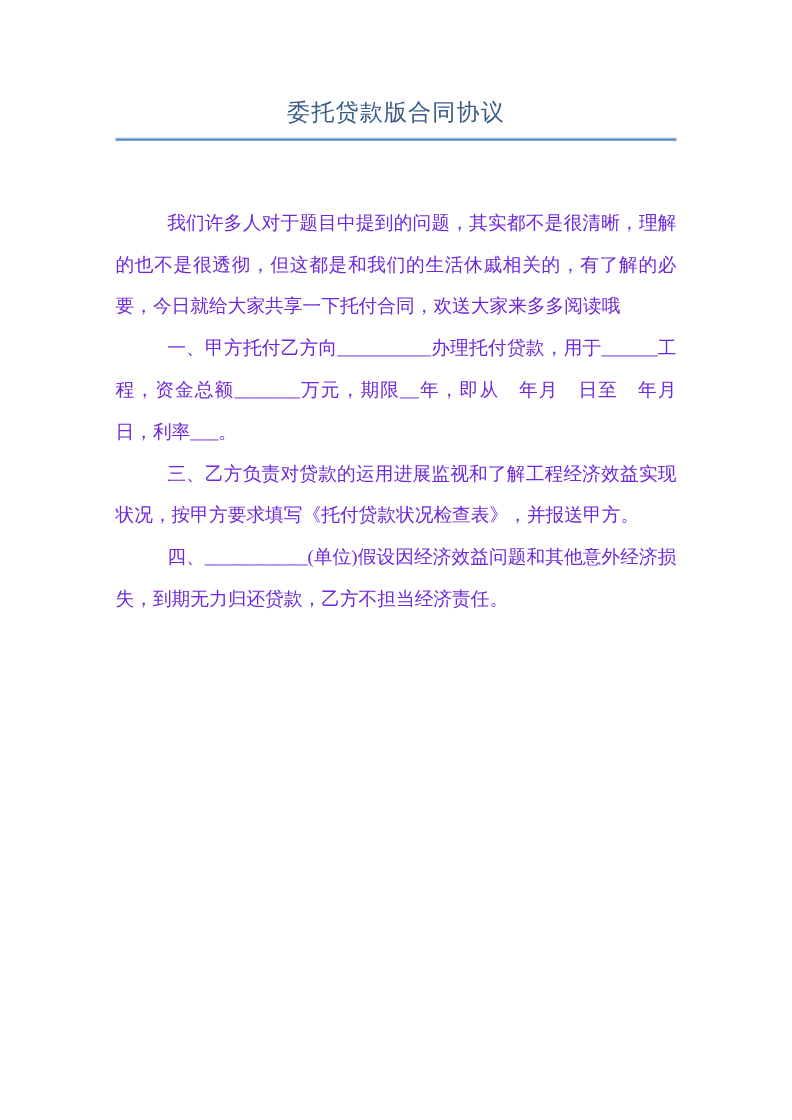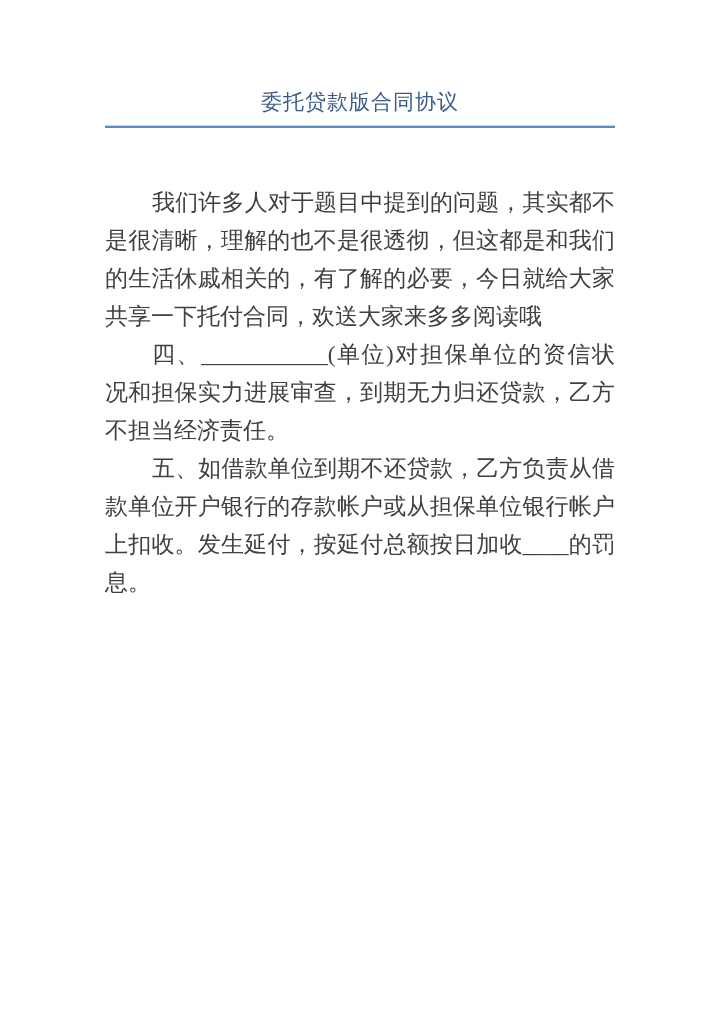--- a/index.html
+++ b/index.html
@@ -30,38 +30,39 @@
     font-family: "Liberation Serif", "DejaVu Serif", serif;
   }
   .title-divider {
     margin-top: 10px;
     height: 0;
     border-top: 2px solid #5e8ac2;
     box-shadow: 0 -1px 0 #c5d7ec;
   }
   .doc-body {
     margin-top: 56px;
-    font-size: 23px;
+    font-size: 17px;
     line-height: 38px;
-    color: #404040;
+    color: #6d28d9;
     text-align: justify;
   }
   .doc-body p.para {
     margin: 0;
     padding: 0;
     text-indent: 47px;
     word-break: break-all;
   }
 </style>
 </head>
 <body>
 
 <div class="page">
   <div class="content">
     <h1 class="doc-title">委托贷款版合同协议</h1>
     <div class="title-divider"></div>
     <div class="doc-body">
         <p class="para">我们许多人对于题目中提到的问题，其实都不是很清晰，理解的也不是很透彻，但这都是和我们的生活休戚相关的，有了解的必要，今日就给大家共享一下托付合同，欢送大家来多多阅读哦</p>
-        <p class="para">四、___________(单位)对担保单位的资信状况和担保实力进展审查，到期无力归还贷款，乙方不担当经济责任。</p>
-        <p class="para">五、如借款单位到期不还贷款，乙方负责从借款单位开户银行的存款帐户或从担保单位银行帐户上扣收。发生延付，按延付总额按日加收____的罚息。</p>
+        <p class="para">一、甲方托付乙方向__________办理托付贷款，用于______工程，资金总额_______万元，期限__年，即从　年月　日至　年月日，利率___。</p>
+        <p class="para">三、乙方负责对贷款的运用进展监视和了解工程经济效益实现状况，按甲方要求填写《托付贷款状况检查表》，并报送甲方。</p>
+        <p class="para">四、___________(单位)假设因经济效益问题和其他意外经济损失，到期无力归还贷款，乙方不担当经济责任。</p>
       </div>
   </div>
 </div>
 
 </body></html>

